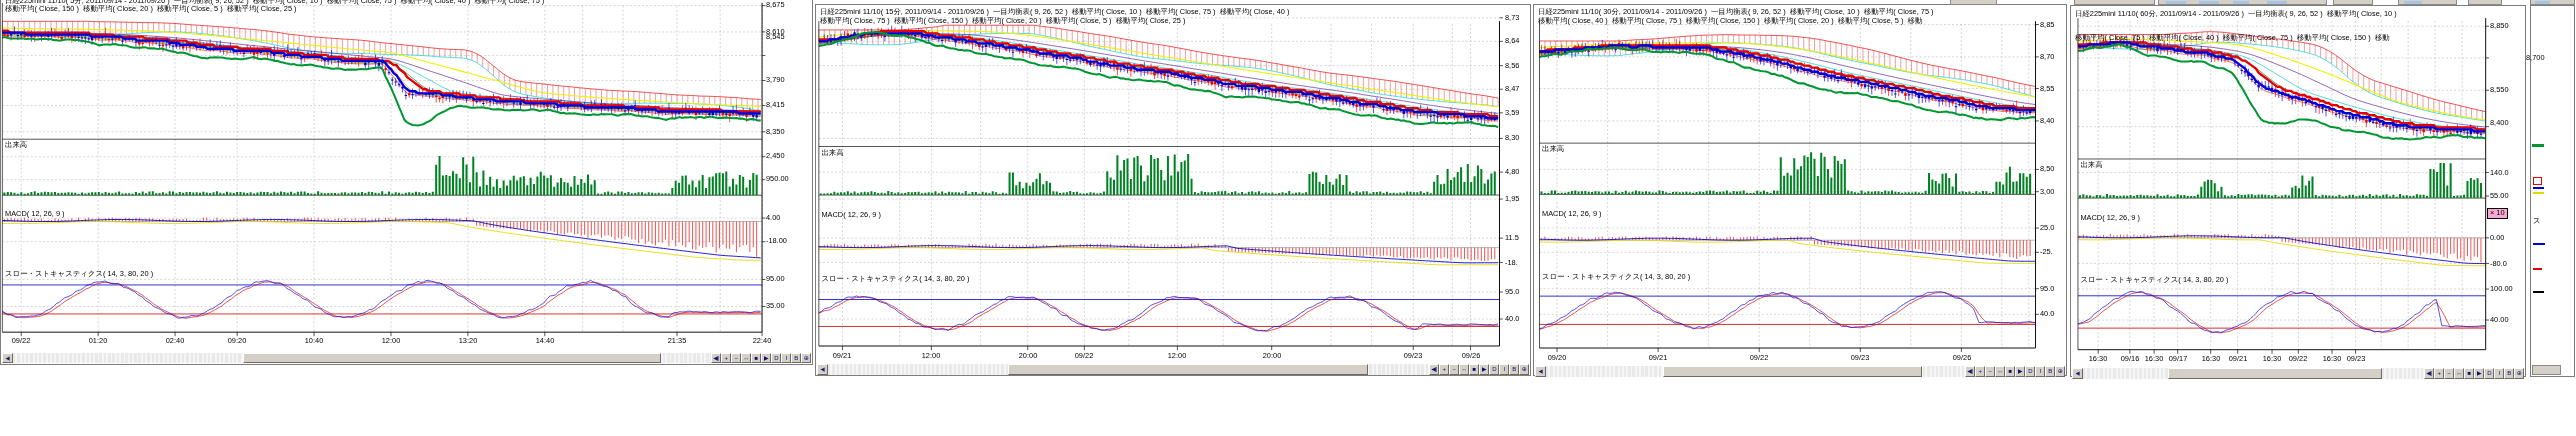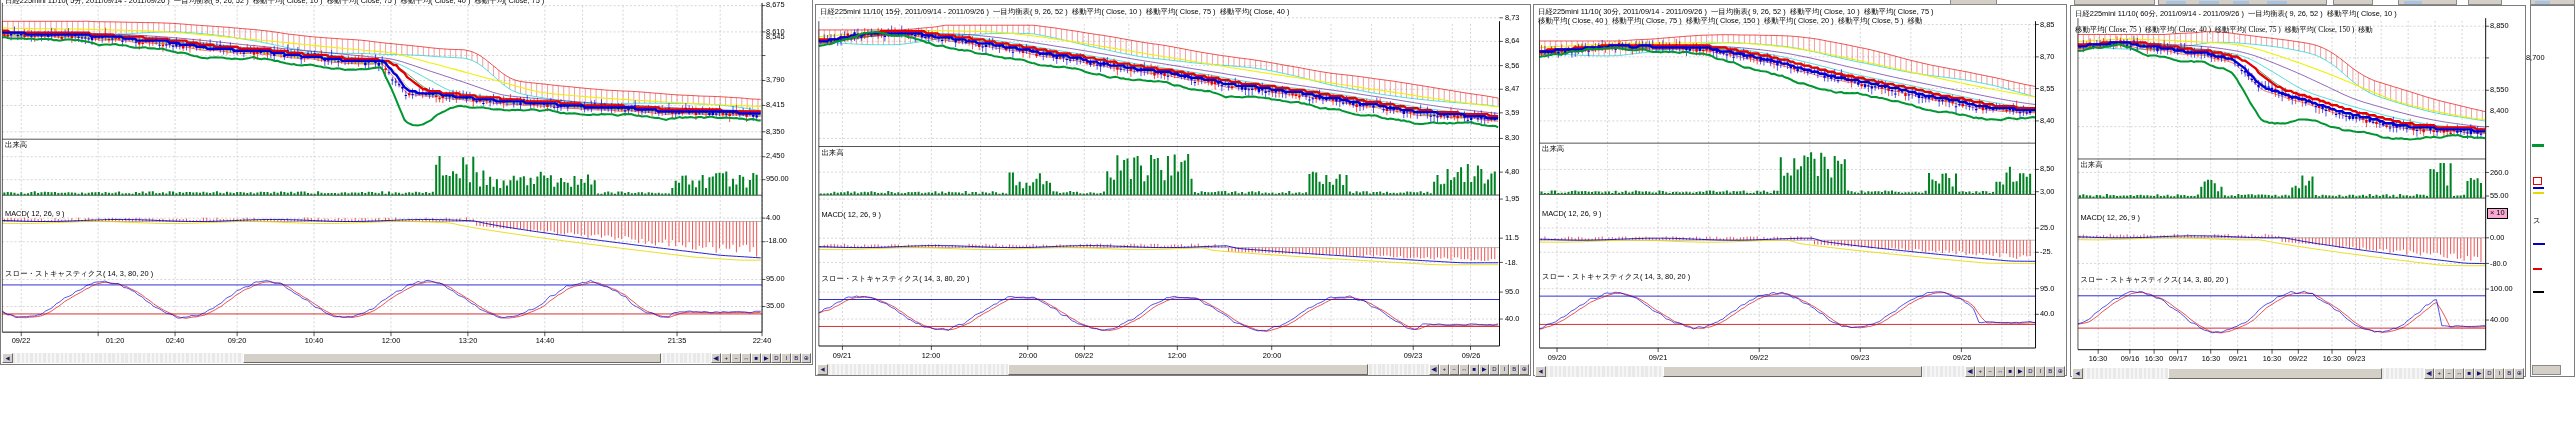--- a/index.html
+++ b/index.html
@@ -28,20 +28,21 @@
          box-sizing:border-box;z-index:1;}
   .tfrag .blue{position:absolute;top:0.7px;height:3.4px;background:#a8c4e4;}
   .frag{position:absolute;z-index:6;}
 </style>
 </head>
 <body>
 
 <div id="stage">
     <div class="win" style="left: 0px; top: -9.4px; width: 813px; height: 374px;">
       <div class="hdr" style="top: 5.4px;">日経225mini 11/10( 5分, 2011/09/14 - 2011/09/26 )  一目均衡表( 9, 26, 52 )  移動平均( Close, 10 )  移動平均( Close, 75 )  移動平均( Close, 40 )  移動平均( Close, 75 )</div>
+      <div class="hdr" style="top: 13.5px;">移動平均( Close, 150 )  移動平均( Close, 20 )  移動平均( Close, 5 )  移動平均( Close, 25 )</div>
       <svg width="813" height="374" class="chartsvg" viewBox="0 0 1205 554">
         <line x1="2" y1="20" x2="1128" y2="20" stroke="#c4c4c4" stroke-width="1" stroke-dasharray="3 3"></line>
         <line x1="2" y1="59" x2="1128" y2="59" stroke="#c4c4c4" stroke-width="1" stroke-dasharray="3 3"></line>
         <line x1="2" y1="94" x2="1128" y2="94" stroke="#c4c4c4" stroke-width="1" stroke-dasharray="3 3"></line>
         <line x1="2" y1="131" x2="1128" y2="131" stroke="#c4c4c4" stroke-width="1" stroke-dasharray="3 3"></line>
         <line x1="2" y1="168" x2="1128" y2="168" stroke="#c4c4c4" stroke-width="1" stroke-dasharray="3 3"></line>
         <line x1="2" y1="207" x2="1128" y2="207" stroke="#c4c4c4" stroke-width="1" stroke-dasharray="3 3"></line>
         <line x1="2" y1="244" x2="1128" y2="244" stroke="#c4c4c4" stroke-width="1" stroke-dasharray="3 3"></line>
         <line x1="2" y1="278" x2="1128" y2="278" stroke="#c4c4c4" stroke-width="1" stroke-dasharray="3 3"></line>
         <line x1="2" y1="335" x2="1128" y2="335" stroke="#c4c4c4" stroke-width="1" stroke-dasharray="3 3"></line>
@@ -124,21 +125,21 @@
       <div class="tick" style="left: 765px; top: 160px;">2,450</div>
       <div class="tick" style="left: 765px; top: 183px;">950.00</div>
       <div class="tick" style="left: 765px; top: 222px;">4.00</div>
       <div class="tick" style="left: 765px; top: 245px;">-18.00</div>
       <div class="tick" style="left: 765px; top: 283px;">95.00</div>
       <div class="tick" style="left: 765px; top: 310px;">35.00</div>
       <div class="slab" style="left: 4px; top: 149px;">出来高</div>
       <div class="slab" style="left: 4px; top: 218px;">MACD( 12, 26, 9 )</div>
       <div class="slab" style="left: 4px; top: 278px;">スロー・ストキャスティクス( 14, 3, 80, 20 )</div>
       <div class="xlab" style="left: 20px; top: 345px;">09/22</div>
-      <div class="xlab" style="left: 114px; top: 345px;">01:20</div>
+      <div class="xlab" style="left: 97px; top: 345px;">01:20</div>
       <div class="xlab" style="left: 174px; top: 345px;">02:40</div>
       <div class="xlab" style="left: 236px; top: 345px;">09:20</div>
       <div class="xlab" style="left: 313px; top: 345px;">10:40</div>
       <div class="xlab" style="left: 390px; top: 345px;">12:00</div>
       <div class="xlab" style="left: 467px; top: 345px;">13:20</div>
       <div class="xlab" style="left: 544px; top: 345px;">14:40</div>
       <div class="xlab" style="left: 676px; top: 345px;">21:35</div>
       <div class="xlab" style="left: 761px; top: 345px;">22:40</div>
       <div class="sbar" style="left: 1.3px; top: 361px; width: 809px;">
         <div class="sbtn">◀</div>
@@ -154,20 +155,21 @@
           <div class="tbtn">▶</div>
           <div class="tbtn">D</div>
           <div class="tbtn">I</div>
           <div class="tbtn">B</div>
           <div class="tbtn">⊕</div>
         </div>
       </div>
     </div>
     <div class="win" style="left: 815px; top: 4px; width: 716px; height: 372px;">
       <div class="hdr" style="top: 3.4px;">日経225mini 11/10( 15分, 2011/09/14 - 2011/09/26 )  一目均衡表( 9, 26, 52 )  移動平均( Close, 10 )  移動平均( Close, 75 )  移動平均( Close, 40 )</div>
+      <div class="hdr" style="top: 11.5px;">移動平均( Close, 75 )  移動平均( Close, 150 )  移動平均( Close, 20 )  移動平均( Close, 5 )  移動平均( Close, 25 )</div>
       <svg width="716" height="372" class="chartsvg" viewBox="0 0 1062 552">
         <line x1="4" y1="19" x2="1014" y2="19" stroke="#c4c4c4" stroke-width="1" stroke-dasharray="3 3"></line>
         <line x1="4" y1="54" x2="1014" y2="54" stroke="#c4c4c4" stroke-width="1" stroke-dasharray="3 3"></line>
         <line x1="4" y1="90" x2="1014" y2="90" stroke="#c4c4c4" stroke-width="1" stroke-dasharray="3 3"></line>
         <line x1="4" y1="125" x2="1014" y2="125" stroke="#c4c4c4" stroke-width="1" stroke-dasharray="3 3"></line>
         <line x1="4" y1="160" x2="1014" y2="160" stroke="#c4c4c4" stroke-width="1" stroke-dasharray="3 3"></line>
         <line x1="4" y1="198" x2="1014" y2="198" stroke="#c4c4c4" stroke-width="1" stroke-dasharray="3 3"></line>
         <line x1="4" y1="248" x2="1014" y2="248" stroke="#c4c4c4" stroke-width="1" stroke-dasharray="3 3"></line>
         <line x1="4" y1="288" x2="1014" y2="288" stroke="#c4c4c4" stroke-width="1" stroke-dasharray="3 3"></line>
         <line x1="4" y1="346" x2="1014" y2="346" stroke="#c4c4c4" stroke-width="1" stroke-dasharray="3 3"></line>
@@ -387,21 +389,21 @@
           <div class="tbtn">▶</div>
           <div class="tbtn">D</div>
           <div class="tbtn">I</div>
           <div class="tbtn">B</div>
           <div class="tbtn">⊕</div>
         </div>
       </div>
     </div>
     <div class="win" style="left: 2070px; top: 5.4px; width: 456px; height: 372px;">
       <div class="hdr" style="top: 3.4px;">日経225mini 11/10( 60分, 2011/09/14 - 2011/09/26 )  一目均衡表( 9, 26, 52 )  移動平均( Close, 10 )</div>
-      <div class="hdr" style="top: 20px; font-family: Liberation Serif, serif;">移動平均( Close, 75 )  移動平均( Close, 40 )  移動平均( Close, 75 )  移動平均( Close, 150 )  移動</div>
+      <div class="hdr" style="top: 28px;">移動平均( Close, 75 )  移動平均( Close, 40 )  移動平均( Close, 75 )  移動平均( Close, 150 )  移動</div>
       <svg width="456" height="372" class="chartsvg" viewBox="0 0 676 552">
         <line x1="10" y1="30" x2="615" y2="30" stroke="#c4c4c4" stroke-width="1" stroke-dasharray="3 3"></line>
         <line x1="10" y1="77" x2="615" y2="77" stroke="#c4c4c4" stroke-width="1" stroke-dasharray="3 3"></line>
         <line x1="10" y1="125" x2="615" y2="125" stroke="#c4c4c4" stroke-width="1" stroke-dasharray="3 3"></line>
         <line x1="10" y1="179" x2="615" y2="179" stroke="#c4c4c4" stroke-width="1" stroke-dasharray="3 3"></line>
         <line x1="10" y1="247" x2="615" y2="247" stroke="#c4c4c4" stroke-width="1" stroke-dasharray="3 3"></line>
         <line x1="10" y1="282" x2="615" y2="282" stroke="#c4c4c4" stroke-width="1" stroke-dasharray="3 3"></line>
         <line x1="10" y1="344" x2="615" y2="344" stroke="#c4c4c4" stroke-width="1" stroke-dasharray="3 3"></line>
         <line x1="10" y1="382" x2="615" y2="382" stroke="#c4c4c4" stroke-width="1" stroke-dasharray="3 3"></line>
         <line x1="10" y1="420" x2="615" y2="420" stroke="#c4c4c4" stroke-width="1" stroke-dasharray="3 3"></line>
@@ -468,22 +470,22 @@
         <line x1="207" y1="510" x2="207" y2="516" stroke="#000" stroke-width="1"></line>
         <line x1="247" y1="510" x2="247" y2="516" stroke="#000" stroke-width="1"></line>
         <line x1="298" y1="510" x2="298" y2="516" stroke="#000" stroke-width="1"></line>
         <line x1="337" y1="510" x2="337" y2="516" stroke="#000" stroke-width="1"></line>
         <line x1="387" y1="510" x2="387" y2="516" stroke="#000" stroke-width="1"></line>
         <line x1="422" y1="510" x2="422" y2="516" stroke="#000" stroke-width="1"></line>
       </svg>
       <div class="tick" style="left: 419px; top: 16px;">8,850</div>
       <div class="tick" style="left: 419px; top: 48px; margin-left: 36px;">8,700</div>
       <div class="tick" style="left: 419px; top: 80px;">8,550</div>
-      <div class="tick" style="left: 419px; top: 101px;">8,400</div>
-      <div class="tick" style="left: 419px; top: 163px;">260.0</div>
+      <div class="tick" style="left: 419px; top: 113px;">8,400</div>
+      <div class="tick" style="left: 419px; top: 163px;">140.0</div>
       <div class="tick" style="left: 419px; top: 186px;">55.00</div>
       <div class="tick" style="left: 419px; top: 228px;">0.00</div>
       <div class="tick" style="left: 419px; top: 254px;">-80.0</div>
       <div class="tick" style="left: 419px; top: 279px;">100.00</div>
       <div class="tick" style="left: 419px; top: 310px;">40.00</div>
       <div class="slab" style="left: 9.4px; top: 155px;">出来高</div>
       <div class="slab" style="left: 9.4px; top: 208px;">MACD( 12, 26, 9 )</div>
       <div class="slab" style="left: 9.4px; top: 270px;">スロー・ストキャスティクス( 14, 3, 80, 20 )</div>
       <div class="xlab" style="left: 27px; top: 349px;">16:30</div>
       <div class="xlab" style="left: 59px; top: 349px;">09/16</div>

